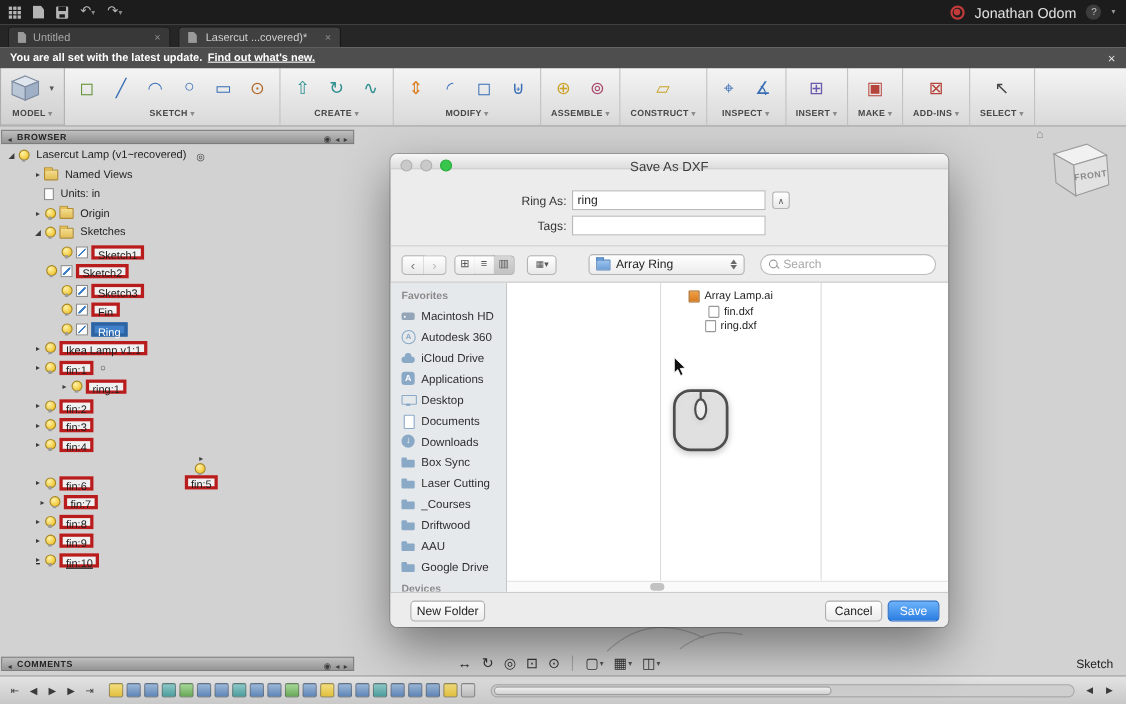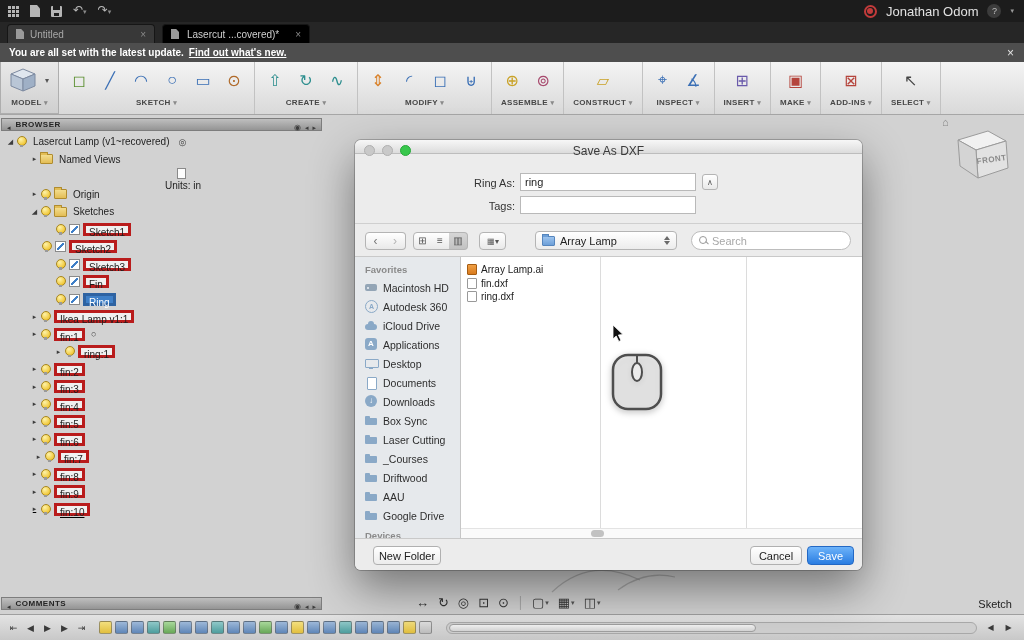--- a/index.html
+++ b/index.html
@@ -20,21 +20,21 @@
 .tb-right{margin-left:auto;display:flex;align-items:center;gap:9px;padding-right:10px;}
 .rec{width:13px;height:13px;border-radius:50%;border:2px solid #c23b3b;position:relative;cursor:pointer;}
 .rec:before{content:"";position:absolute;left:1.5px;top:1.5px;width:6px;height:6px;border-radius:50%;background:#c23b3b;}
 .user-name{color:#e2e2e2;font-size:13px;cursor:pointer;}
 .help-btn{width:14px;height:14px;border-radius:50%;background:#3c3c3c;color:#c0c0c0;font-size:9px;text-align:center;line-height:14px;cursor:pointer;}
 .help-dd{color:#9a9a9a;font-size:7px;cursor:pointer;}
 
 
 .tabbar{position:absolute;top:22px;left:0;width:1024px;height:21px;background:#262626;display:flex;align-items:flex-end;z-index:30;}
 .tab{height:19px;margin-left:7px;display:flex;align-items:center;gap:6px;padding:0 8px;min-width:148px;background:#383838;border:1px solid #161616;border-bottom:none;border-radius:4px 4px 0 0;font-size:10px;color:#a8a8a8;cursor:pointer;}
-.tab.active{background:#000000;color:#cfcfcf;gap:8px;}
+.tab.active{background:#404040;color:#cfcfcf;gap:8px;}
 .tdoc{width:8px;height:10px;background:#9a9a9a;clip-path:polygon(0 0,65% 0,100% 30%,100% 100%,0 100%);flex:none;}
 .tclose{margin-left:auto;font-size:10px;color:#8a8a8a;cursor:pointer;}
 
 
 .notifbar{position:absolute;top:43px;left:0;width:1024px;height:19px;background:#4e4e4e;display:flex;align-items:center;padding-left:9px;z-index:30;}
 .notif-text{color:#fff;font-size:10px;font-weight:bold;}
 .notif-link{color:#fff;font-size:10px;font-weight:bold;text-decoration:underline;margin-left:5px;cursor:pointer;}
 .notif-close{margin-left:auto;margin-right:10px;color:#e3e3e3;font-size:12px;cursor:pointer;}
 
 
@@ -144,21 +144,21 @@
 .si-autodesk-360:after{content:"A";position:absolute;left:0;top:0;width:11px;height:11px;border:1.5px solid #8aa9c7;border-radius:50%;color:#8aa9c7;font-size:7px;line-height:11px;text-align:center;font-weight:bold;}
 .si-icloud:after{content:"";position:absolute;left:0;top:5px;width:12px;height:6px;background:#8aa9c7;border-radius:3px;}
 .si-icloud:before{content:"";position:absolute;left:3px;top:2px;width:6px;height:6px;background:#8aa9c7;border-radius:50%;}
 .si-applications:after{content:"A";position:absolute;left:0;top:0;width:12px;height:12px;background:#8aa9c7;color:#fff;font-size:8px;font-weight:bold;text-align:center;line-height:12px;border-radius:3px;}
 .si-desktop:before{content:"";position:absolute;left:0;top:2px;width:12px;height:7px;border:1.5px solid #8aa9c7;border-radius:1px;}
 .si-desktop:after{content:"";position:absolute;left:4px;top:10px;width:4px;height:2px;background:#8aa9c7;}
 .si-documents:after{content:"";position:absolute;left:2px;top:1px;width:8px;height:11px;border:1.2px solid #8aa9c7;background:#fff;border-radius:1px;}
 .si-downloads:before{content:"↓";position:absolute;left:0;top:0;width:12px;height:12px;background:#8aa9c7;border-radius:50%;color:#fff;font-size:8px;text-align:center;line-height:12px;}
 .dlg-files{position:relative;flex:1;background:#fff;}
 #file-list{padding-top:6px;}
-.file-row{height:13.5px;display:flex;align-items:center;padding-left:6px;font-size:10px;color:#222;cursor:pointer;}
+.file-row{height:13.5px;display:flex;align-items:center;padding-left:6px;font-size:10px;color:#222;cursor:pointer;justify-content:center;}
 .fi{width:10px;height:11px;margin-right:4px;flex:none;border-radius:1px;}
 .fi-ai-file{background:linear-gradient(#f0a045,#d97b1e);border:1px solid #a55c12;}
 .fi-dxf-file{background:#fff;border:1px solid #999;}
 .col-div{position:absolute;top:0;bottom:10px;width:1px;background:#dcdcdc;}
 .col-div.d1{left:139px;}
 .col-div.d2{left:285px;}
 .hscroll{position:absolute;left:0;right:0;bottom:0;height:10px;background:#fafafa;border-top:1px solid #e3e3e3;cursor:pointer;}
 .hthumb{position:absolute;left:130px;top:1px;bottom:1px;width:13px;background:#c2c2c2;border-radius:4px;}
 .dlg-footer{position:absolute;left:0;right:0;bottom:0;height:32px;border-top:1px solid #c9c9c9;background:#ececec;border-radius:0 0 6px 6px;}
 .btn{position:absolute;top:7px;height:19px;border-radius:4px;border:1px solid #b0b0b0;background:linear-gradient(#fff,#ececec);font-size:11px;color:#222;font-family:inherit;cursor:pointer;}
@@ -340,21 +340,21 @@
         <span class="tarrow">◢</span>
         <span class="bulb"></span>
         <span class="tlabel">Lasercut Lamp (v1~recovered)</span>
         <span class="ttrail">◎</span>
       </div>
       <div class="trow" style="padding-left: 28px;">
         <span class="tarrow">▸</span>
         <span class="tfolder"></span>
         <span class="tlabel">Named Views</span>
       </div>
-      <div class="trow" style="padding-left: 28px; flex-direction: column;">
+      <div class="trow" style="padding-left: 28px;">
         <span class="tarrow"></span>
         <span class="doc-ic"></span>
         <span class="tlabel">Units: in</span>
       </div>
       <div class="trow" style="padding-left: 28px;">
         <span class="tarrow">▸</span>
         <span class="bulb"></span>
         <span class="tfolder"></span>
         <span class="tlabel">Origin</span>
       </div>
@@ -413,21 +413,21 @@
       <div class="trow" style="padding-left: 28px;">
         <span class="tarrow">▸</span>
         <span class="bulb"></span>
         <span class="tlabel chip">fin:3</span>
       </div>
       <div class="trow" style="padding-left: 28px;">
         <span class="tarrow">▸</span>
         <span class="bulb"></span>
         <span class="tlabel chip">fin:4</span>
       </div>
-      <div class="trow" style="padding-left: 28px;">
+      <div class="trow" style="padding-left: 28px; flex-direction: column;">
         <span class="tarrow">▸</span>
         <span class="bulb"></span>
         <span class="tlabel chip">fin:5</span>
       </div>
       <div class="trow" style="padding-left: 28px;">
         <span class="tarrow">▸</span>
         <span class="bulb"></span>
         <span class="tlabel chip">fin:6</span>
       </div>
       <div class="trow" style="padding-left: 32px;">
@@ -487,21 +487,21 @@
 
     <div class="dlg-nav">
       <span class="nav-btn nav-back"></span>
       <span class="nav-btn nav-fwd"></span>
       <span class="seg-btn sv-icons"></span>
       <span class="seg-btn sv-list"></span>
       <span class="seg-btn sv-cols"></span>
       <span class="seg-btn sv-group"></span>
       <div class="popup">
         <span class="pp-folder"></span>
-        <span class="pp-label">Array Lamp</span>
+        <span class="pp-label">Array Ring</span>
         <span class="pp-chevs">
             <i class="up"></i>
             <i class="dn"></i>
           </span>
       </div>
       <div class="searchbox">
         <span class="mag"></span>
         <input class="search-input" placeholder="Search" style="">
       </div>
     </div>

